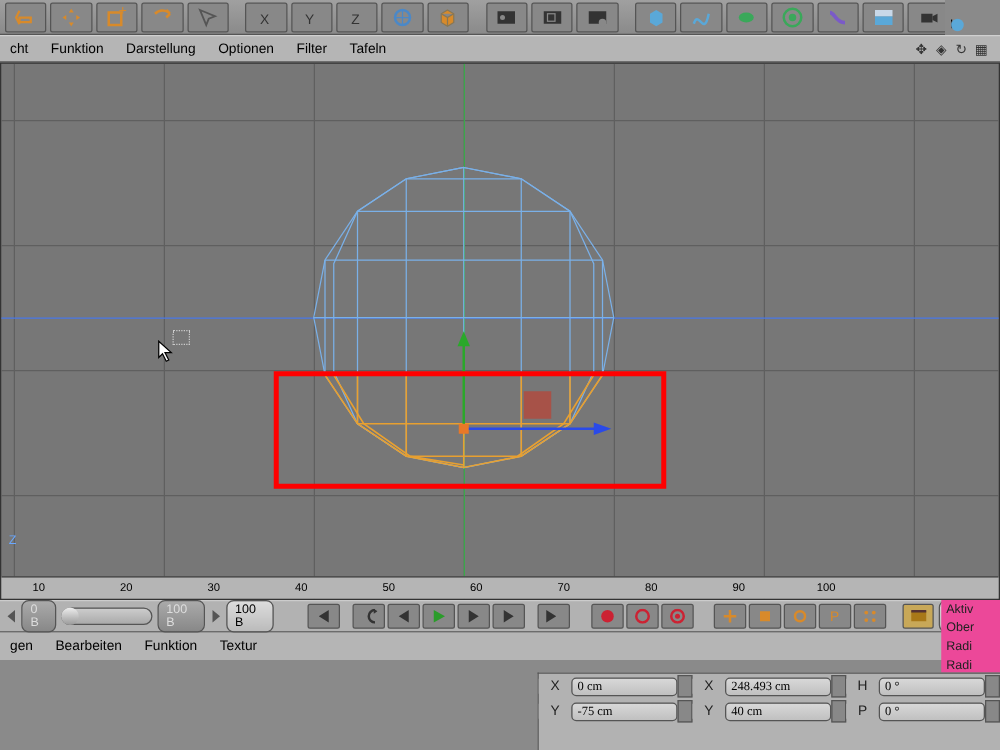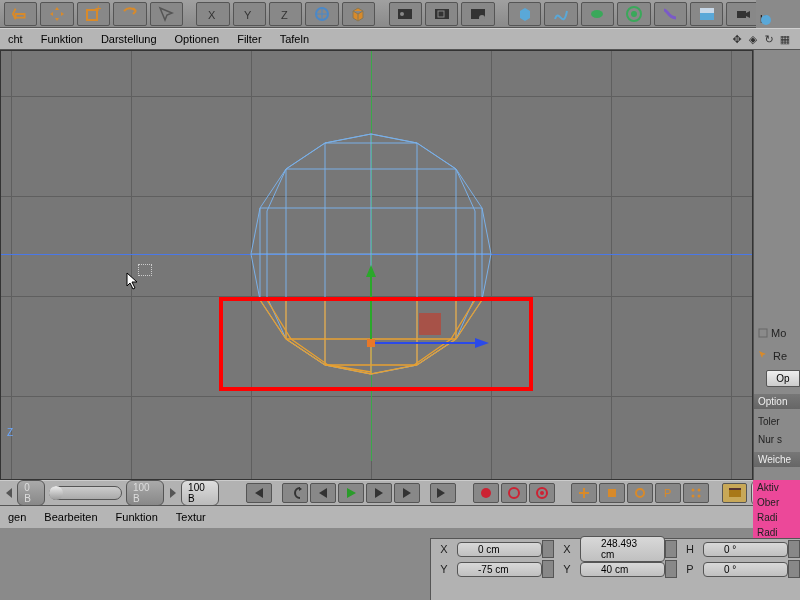--- a/index.html
+++ b/index.html
@@ -51,21 +51,21 @@
   .bottom-menubar { height:22px; background:#b5b5b5; display:flex; align-items:center; padding:0 8px; gap:18px; color:#000;}
   
   .coords-panel { position:absolute; bottom:0; right:0; width:370px; height:62px; background:#b2b2b2; border-top:1px solid #555; border-left:1px solid #555;}
   .coords-header { display:flex; height:18px; border-bottom:1px solid #888;}
   .coords-header div { flex:1; padding:2px 6px; color:#000;}
   .coords-grip { width:14px; background:#999; border-right:1px solid #777;}
   .cdot { display:grid; grid-template-columns:repeat(3,2px); gap:2px; margin:3px;}
   .cdot span{ width:2px; height:2px; background:#666;}
   .coord-row { display:flex; height:20px; align-items:center; gap:0;}
   .coord-label { width:26px; text-align:center; color:#222; background:#b2b2b2;}
-  .coord-input { flex:1; background:linear-gradient(#d8d8d8,#c0c0c0); border:1px solid #555; padding:1px 20px; font-size:10px; border-radius:4px; color:#000;}
+  .coord-input { flex:1; background:linear-gradient(#d8d8d8,#c0c0c0); border:1px solid #555; padding:1px 4px; font-size:10px; border-radius:4px; color:#000;font-family:Liberation Serif, serif;}
   .coord-spin { width:12px; height:18px; background:#888; border:1px solid #555;}
   
   .tree { position:absolute; top:0; right:0; width:44px; height:28px; background:#8a8a8a;}
   .tree svg { position:absolute;}
   
   svg { display:block; }
 </style>
 </head>
 <body>
 
@@ -285,41 +285,34 @@
       <rect x="48" y="-30" width="22" height="22" fill="#c83a2a" opacity="0.6"></rect>
     </svg>
 
     <div class="highlight-rect" style="left:218px; top:246px; width:314px; height:94px;"></div>
 
     <div class="marquee" style="left:137px; top:213px;"></div>
     <svg class="cursor" style="left:125px; top:221px;" width="14" height="18">
         <path d="M1 1l0 13 3-3 3 6 2-1-3-6 5 0z" fill="#fff" stroke="#000" stroke-width="1"></path>
       </svg>
 
-  </div>
-
-  <div class="right-panel">
-    <div class="rp-item" style="top:275px; display:flex; align-items:center; gap:3px;">
-      <svg width="10" height="10">
-          <rect x="1" y="1" width="8" height="8" fill="none" stroke="#666"></rect>
-        </svg>
-      <span>Mo</span>
-    </div>
-    <div class="rp-item" style="top:298px; display:flex; align-items:center; gap:3px;">
-      <svg width="12" height="12">
-          <path d="M1 1l7 3-3 1-1 3z" fill="#d88a2a"></path>
-        </svg>
-      <span>Re</span>
-    </div>
-    <div class="rp-tab" style="top:320px; background:linear-gradient(#eee,#ccc); color:#000; width:34px; text-align:center;">Op</div>
-    <div class="rp-section" style="top:344px;">Option</div>
-    <div class="rp-item" style="top:364px;">Toler</div>
-    <div class="rp-item" style="top:382px;">Nur s</div>
-    <div class="rp-section" style="top:402px;">Weiche</div>
-  </div>
+    <div class="ruler">
+      <div class="ruler-lbl" style="left:30px">10</div>
+      <div class="ruler-lbl" style="left:100px">20</div>
+      <div class="ruler-lbl" style="left:170px">30</div>
+      <div class="ruler-lbl" style="left:240px">40</div>
+      <div class="ruler-lbl" style="left:310px">50</div>
+      <div class="ruler-lbl" style="left:380px">60</div>
+      <div class="ruler-lbl" style="left:450px">70</div>
+      <div class="ruler-lbl" style="left:520px">80</div>
+      <div class="ruler-lbl" style="left:590px">90</div>
+      <div class="ruler-lbl" style="left:660px">100</div>
+    </div>
+  </div>
+
 </div>
 
 <div style="position:absolute; right:0; top:480px; width:47px; background:#ec4899;">
   <div class="rp-item" style="position:relative;">Aktiv</div>
   <div class="rp-item" style="position:relative;">Ober</div>
   <div class="rp-item" style="position:relative;">Radi</div>
   <div class="rp-item" style="position:relative;">Radi</div>
   <div class="rp-item" style="position:relative;">Stärk</div>
   <div class="rp-item" style="position:relative;">Breit</div>
 </div>

